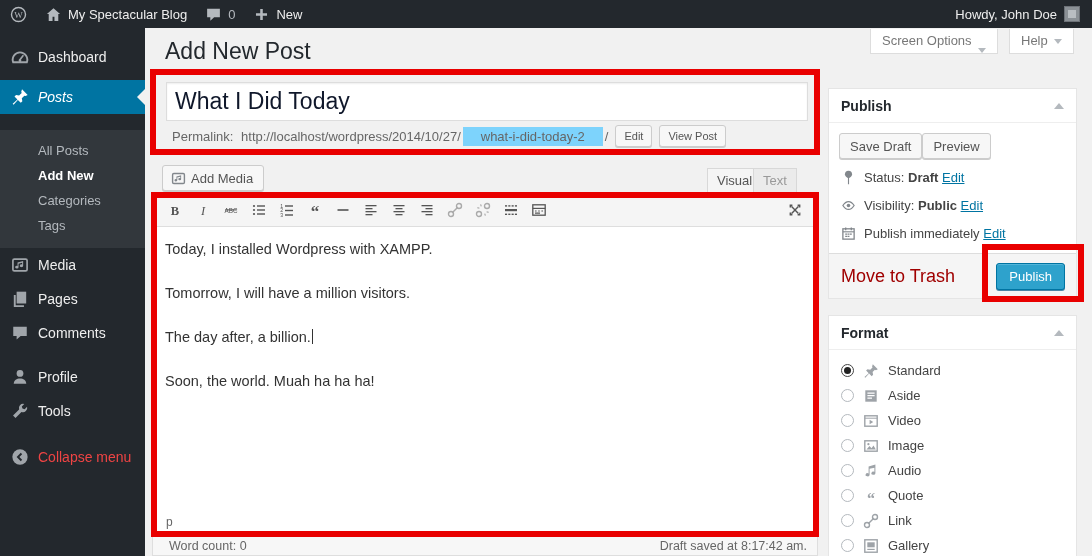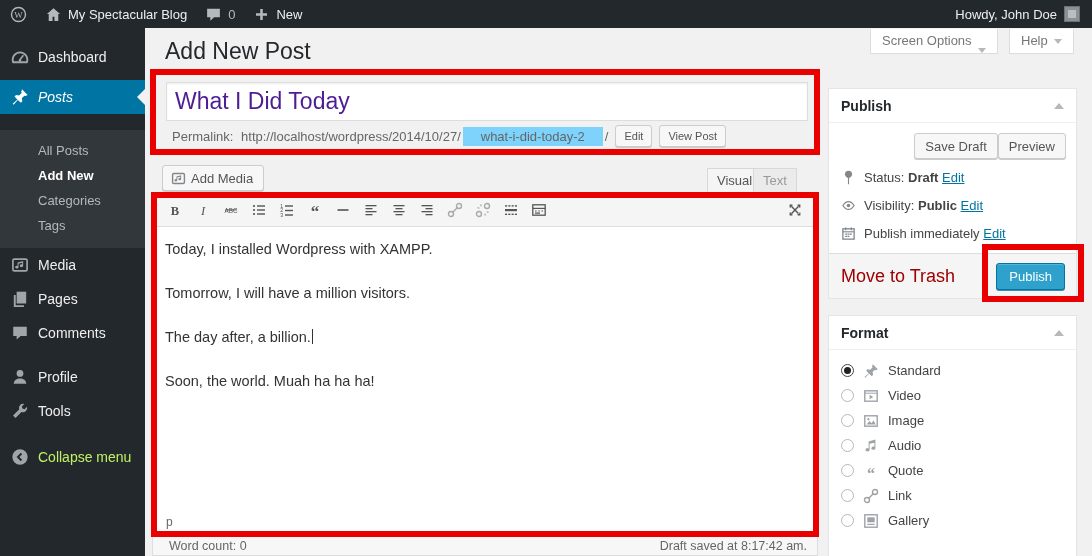--- a/index.html
+++ b/index.html
@@ -25,37 +25,37 @@
   .sb-item{position:relative;height:34px;display:flex;align-items:center;gap:9px;padding-left:11px;
            color:#eee;font-size:14px;cursor:pointer;}
   .sb-icon{width:18px;height:18px;color:#a0a5aa;}
   .sb-item.active{background:#0074a2;color:#fff;}
   .sb-item.active .sb-icon{color:#fff;}
   .sb-item.active::after{content:'';position:absolute;right:0;top:50%;margin-top:-8px;
       border:8px solid transparent;border-right-color:#f1f1f1;border-left-width:0;}
   [data-name="sidebar-item-dashboard"]{margin-top:12px;}
   [data-name="sidebar-item-posts"]{margin-top:6px;font-style:italic;}
   [data-name="sidebar-item-profile"]{margin-top:10px;}
-  [data-name="sidebar-item-collapse-menu"]{margin-top:12px;color:#bef264;}
+  [data-name="sidebar-item-collapse-menu"]{margin-top:12px;color:#ef4444;}
   .sb-submenu{background:#32373c;padding:8px 0 10px;margin-top:16px;}
   .sb-sub{padding:5px 0 5px 38px;color:#b4b9be;font-size:13px;cursor:pointer;}
   .sb-sub.active{color:#fff;font-weight:bold;}
 
   
   #content{position:absolute;left:145px;top:28px;width:947px;height:528px;background:#f1f1f1;}
   #page-title{position:absolute;left:20px;top:10px;margin:0;font-size:23px;font-weight:400;color:#23282d;}
   .screen-tab{position:absolute;top:1px;height:24px;background:#fff;border:1px solid #ddd;border-top:none;
               color:#777;font-size:13px;line-height:24px;padding:0 11px;display:flex;align-items:center;gap:6px;cursor:pointer;}
   #screen-options-tab{left:725px;align-items:flex-end;}
   #help-tab{left:864px;}
   .tri-down{width:0;height:0;border-left:4px solid transparent;border-right:4px solid transparent;border-top:5px solid #b4b9be;}
 
   
   #title-input{position:absolute;left:21px;top:54px;width:642px;height:39px;box-sizing:border-box;
-      border:1px solid #ddd;box-shadow:inset 0 1px 2px rgba(0,0,0,.07);font-size:23px;color:#4c1d95;
+      border:1px solid #ddd;box-shadow:inset 0 1px 2px rgba(0,0,0,.07);font-size:23px;color:#0f172a;
       padding:2px 8px;font-family:"Liberation Sans",sans-serif;background:#fff;outline:none;}
   #permalink-row{position:absolute;left:27px;top:96px;height:24px;display:flex;align-items:center;
       font-size:13px;color:#666;gap:2px;white-space:nowrap;}
   #permalink-row .slug{background:#7dd3fc;padding:2px 18px;}
   .btn-small{height:22px;padding:0 8px;margin-left:5px;font-size:11px;color:#555;background:#f7f7f7;
       border:1px solid #ccc;border-radius:3px;box-shadow:0 1px 0 #ccc;cursor:pointer;
       font-family:"Liberation Sans",sans-serif;}
 
   
   #add-media-btn{position:absolute;left:17px;top:137px;height:26px;display:flex;align-items:center;gap:5px;
@@ -84,21 +84,21 @@
       border-top:1px solid #e5e5e5;display:flex;justify-content:space-between;align-items:center;
       padding:0 10px 0 16px;font-size:12.5px;color:#666;}
 
   
   .postbox{position:absolute;left:683px;width:249px;box-sizing:border-box;background:#fff;border:1px solid #e5e5e5;}
   #publish-box{top:60px;height:211px;}
   #format-box{top:287px;height:262px;}
   .postbox-header{height:34px;box-sizing:border-box;display:flex;align-items:center;justify-content:space-between;
       padding:0 12px;font-size:14px;font-weight:bold;color:#23282d;border-bottom:1px solid #eee;cursor:pointer;}
   .tri-up{width:0;height:0;border-left:5px solid transparent;border-right:5px solid transparent;border-bottom:6px solid #b4b9be;}
-  .pb-buttons{display:flex;justify-content:flex-end;padding:10px 10px 4px;}
+  .pb-buttons{display:flex;justify-content:flex-start;padding:10px 10px 4px;}
   .button{height:26px;padding:0 10px;background:#f7f7f7;border:1px solid #ccc;border-radius:3px;color:#555;
       font-size:13px;box-shadow:0 1px 0 #ccc;cursor:pointer;font-family:"Liberation Sans",sans-serif;}
   .misc-row{display:flex;align-items:center;gap:8px;padding:7px 12px 6px;font-size:13px;color:#444;}
   .misc-icon{width:15px;height:15px;color:#82878c;flex:none;}
   .misc-row b{font-weight:bold;}
   .edit-link{color:#0074a2;text-decoration:underline;cursor:pointer;}
   #pb-footer{position:absolute;left:0;right:0;bottom:0;height:45px;box-sizing:border-box;background:#f5f5f5;
       border-top:1px solid #ddd;display:flex;align-items:center;justify-content:space-between;padding:0 11px 0 12px;}
   #trash-link{color:#a00000;font-size:18px;cursor:pointer;text-decoration:none;}
   .button-primary{height:27px;padding:0 12px;background:#2ea2cc;border:1px solid #0074a2;border-radius:3px;
@@ -485,20 +485,30 @@
       <div id="format-options" data-name="format-options">
           <div class="format-row" data-name="format-option-standard">
             <span class="radio checked" data-name="format-radio-standard"></span>
             <span class="icon format-icon" data-name="pushpin-icon">
               <svg viewBox="0 0 16 16" fill="currentColor">
                 <path d="M9.8 1.2l5 5-1.9 1-1-.4-2.3 2.3.5 2.7-1.4 1.4-2.6-2.6-3.8 4.2-.8-.8 4.2-3.8L3.1 7.6l1.4-1.4 2.7.5 2.3-2.3-.4-1z"></path>
               </svg>
             </span>
             <span data-name="format-option-label">Standard</span>
           </div>
+          <div class="format-row" data-name="format-option-aside">
+            <span class="radio" data-name="format-radio-aside"></span>
+            <span class="icon format-icon" data-name="aside-icon">
+              <svg viewBox="0 0 16 16">
+                <rect x="2.3" y="2.3" width="11.4" height="11.4" fill="currentColor"></rect>
+                <path d="M4.4 5.2h7.2M4.4 7.7h7.2M4.4 10.2h4.6" stroke="#fff" stroke-width="1.2"></path>
+              </svg>
+            </span>
+            <span data-name="format-option-label">Aside</span>
+          </div>
           <div class="format-row" data-name="format-option-video">
             <span class="radio" data-name="format-radio-video"></span>
             <span class="icon format-icon" data-name="video-icon">
               <svg viewBox="0 0 16 16">
                 <rect x="1.8" y="2.8" width="12.4" height="10.4" fill="none" stroke="currentColor" stroke-width="1.4"></rect>
                 <path d="M1.8 5.2h12.4" stroke="currentColor" stroke-width="1"></path>
                 <path d="M6.6 6.8l3.6 2.2-3.6 2.2z" fill="currentColor"></path>
               </svg>
             </span>
             <span data-name="format-option-label">Video</span>

